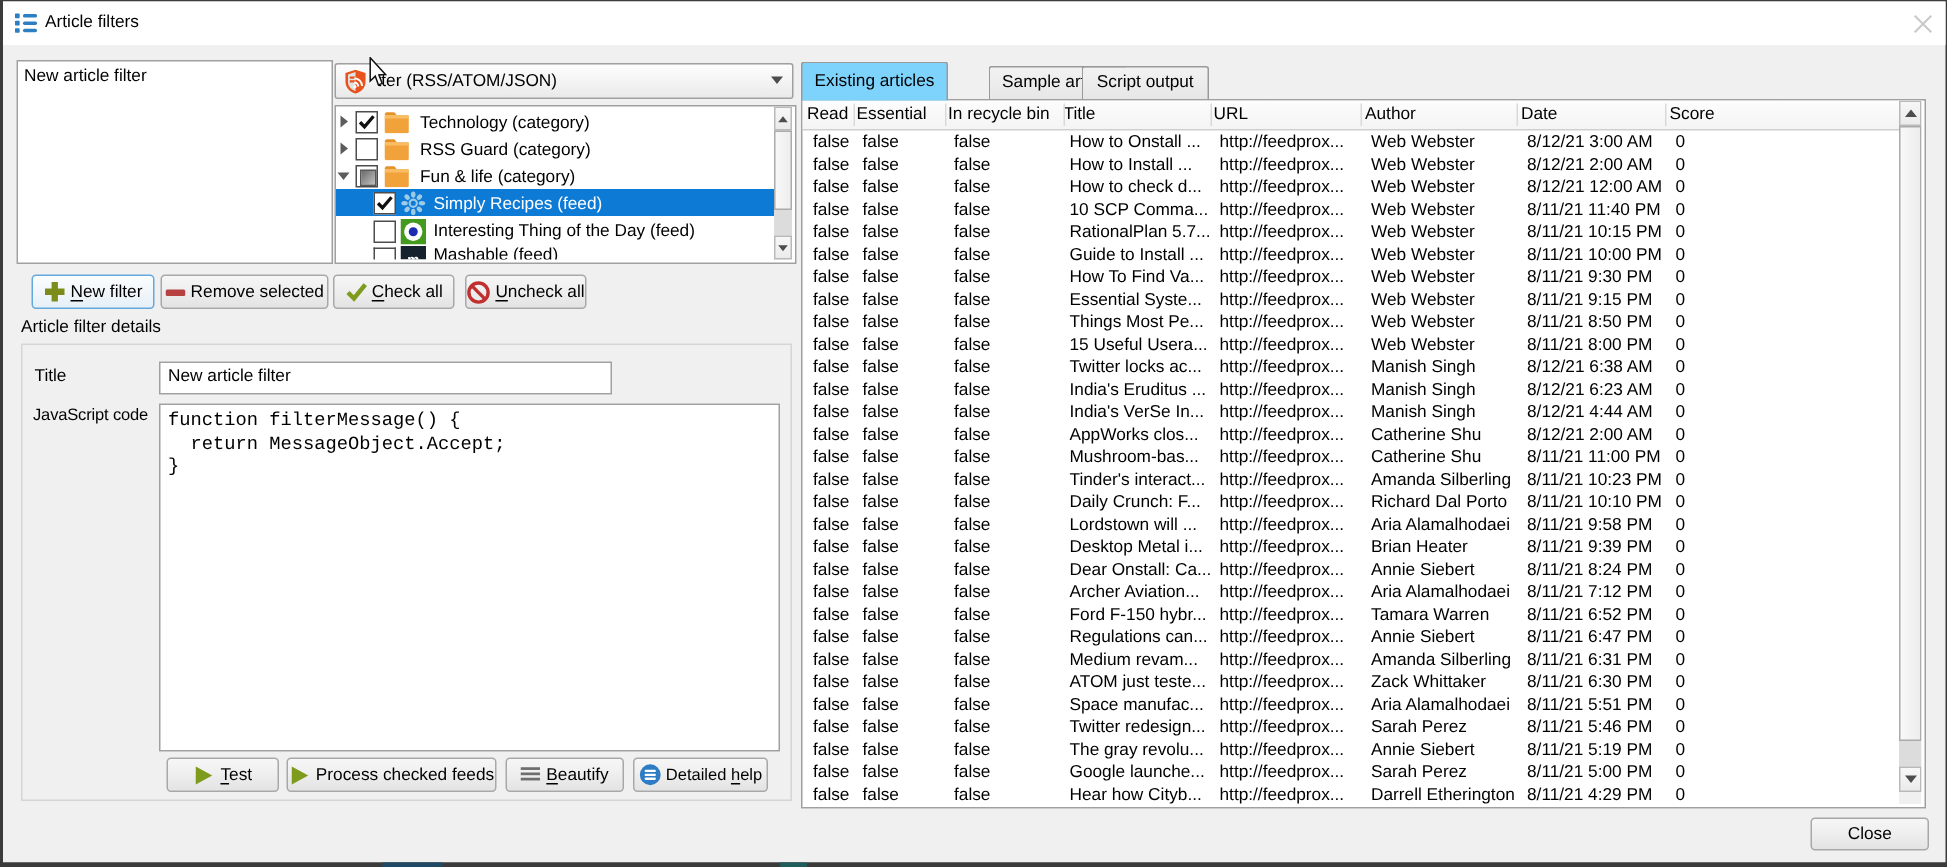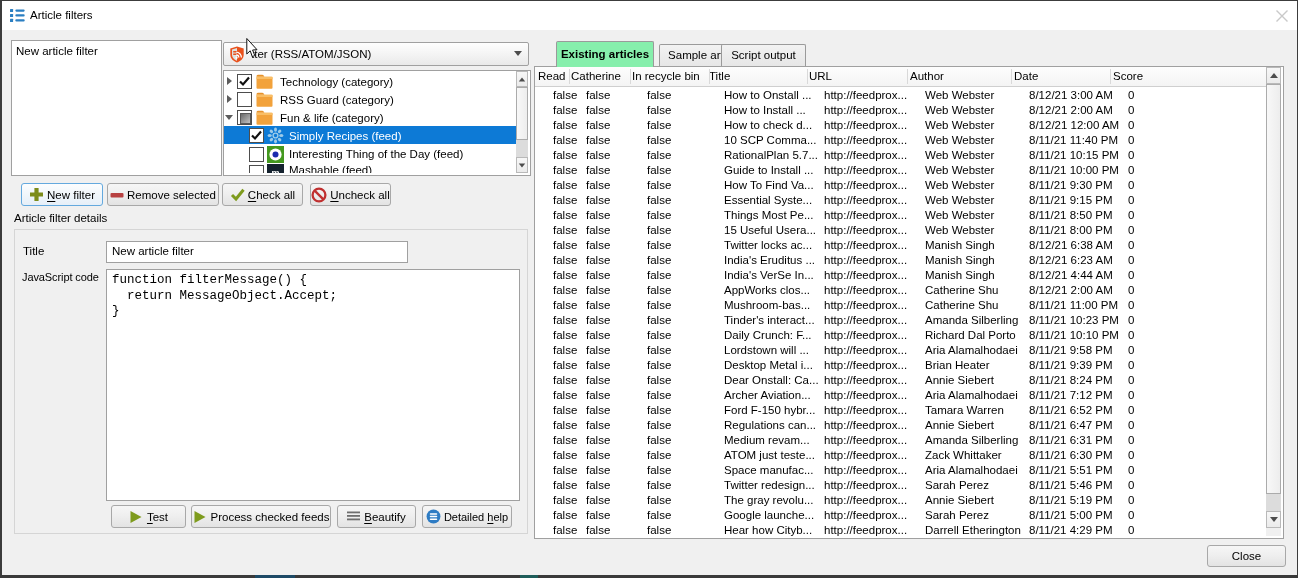--- a/index.html
+++ b/index.html
@@ -7,21 +7,21 @@
 #win{position:absolute;left:2px;top:1px;width:1295px;height:574px;background:#f0f0f0;}
 #titlebar{position:absolute;left:2px;top:1px;width:1295px;height:29px;background:#fff;}
 .box{position:absolute;background:#fff;border:1px solid #a0a0a0;}
 .btn{position:absolute;display:flex;align-items:center;justify-content:center;
   background:linear-gradient(#f6f6f6,#efefef 45%,#e3e3e3);border:1px solid #a8a8a8;border-radius:3px;
   font-size:11.5px;white-space:nowrap;}
 .btn u{text-underline-offset:2px;}
 u{text-decoration-thickness:1px;}
 .cb{position:absolute;width:15px;height:15px;background:#fff;border:1px solid #4d4d4d;box-sizing:border-box;}
 
-.trow{position:absolute;left:15px;width:730px;height:15px;}
+.trow{position:absolute;left:4px;width:730px;height:15px;}
 .trow span{position:absolute;top:0;line-height:15px;white-space:nowrap;}
 #thead span{position:absolute;top:0;line-height:19px;white-space:nowrap;}
 #thead i{position:absolute;top:2px;height:15px;width:1px;background:#d9d9d9;}
 .tab{position:absolute;border:1px solid #9a9a9a;border-bottom:none;border-radius:2px 2px 0 0;
   text-align:center;font-size:11.5px;background:linear-gradient(#f2f2f2,#e6e6e6);}
 .arrU{width:0;height:0;border-left:4px solid transparent;border-right:4px solid transparent;border-bottom:5px solid #4d4d4d;}
 .arrD{width:0;height:0;border-left:4px solid transparent;border-right:4px solid transparent;border-top:5px solid #4d4d4d;}
 .sbbtn{position:absolute;background:linear-gradient(#f7f7f7,#ebebeb);border:1px solid #b9b9b9;
   display:flex;align-items:center;justify-content:center;box-sizing:border-box;}
 .sbthumb{position:absolute;background:linear-gradient(90deg,#f8f8f8,#ededed);border:1px solid #ababab;box-sizing:border-box;}
@@ -205,29 +205,29 @@
       <circle cx="8" cy="8" r="7.4" fill="#2e7cc4"></circle>
       <g fill="#fff">
         <rect x="4" y="4.4" width="8" height="1.7" rx="0.8"></rect>
         <rect x="4" y="7.2" width="8" height="1.7" rx="0.8"></rect>
         <rect x="4" y="10" width="8" height="1.7" rx="0.8"></rect>
       </g>
     </svg>
     <span>Detailed <u>h</u>elp</span>
   </div>
 
-<div class="tab" style="left:556px;top:41px;width:96px;height:25px;background:#86efac;z-index:3;line-height:25px;font-weight:bold;">Existing articles</div>
+<div class="tab" style="left:534px;top:41px;width:96px;height:25px;background:#7dd3fc;z-index:3;line-height:25px;">Existing articles</div>
 <div class="tab" style="left:659px;top:44px;width:89px;height:22px;line-height:21px;">Sample article</div>
 <div class="tab" style="left:721px;top:44px;width:83px;height:22px;line-height:21px;">Script output</div>
 
 <div class="box" style="left:534px;top:66px;width:748px;height:471px;z-index:2;"></div>
 <div class="a" style="left:535px;top:67px;width:746px;height:469px;overflow:hidden;z-index:2;">
   <div id="thead" style="position:absolute;left:0;top:0;width:746px;height:19px;background:linear-gradient(#fdfdfd,#f4f4f4);border-bottom:1px solid #cfcfcf;">
       <span style="left:3px">Read</span>
-      <span style="left:36px">Catherine</span>
+      <span style="left:36px">Essential</span>
       <span style="left:97px">In recycle bin</span>
       <span style="left:174px">Title</span>
       <span style="left:274px">URL</span>
       <span style="left:375px">Author</span>
       <span style="left:479px">Date</span>
       <span style="left:578px">Score</span>
       <i style="left:34px"></i>
       <i style="left:95px"></i>
       <i style="left:174px"></i>
       <i style="left:272px"></i>

